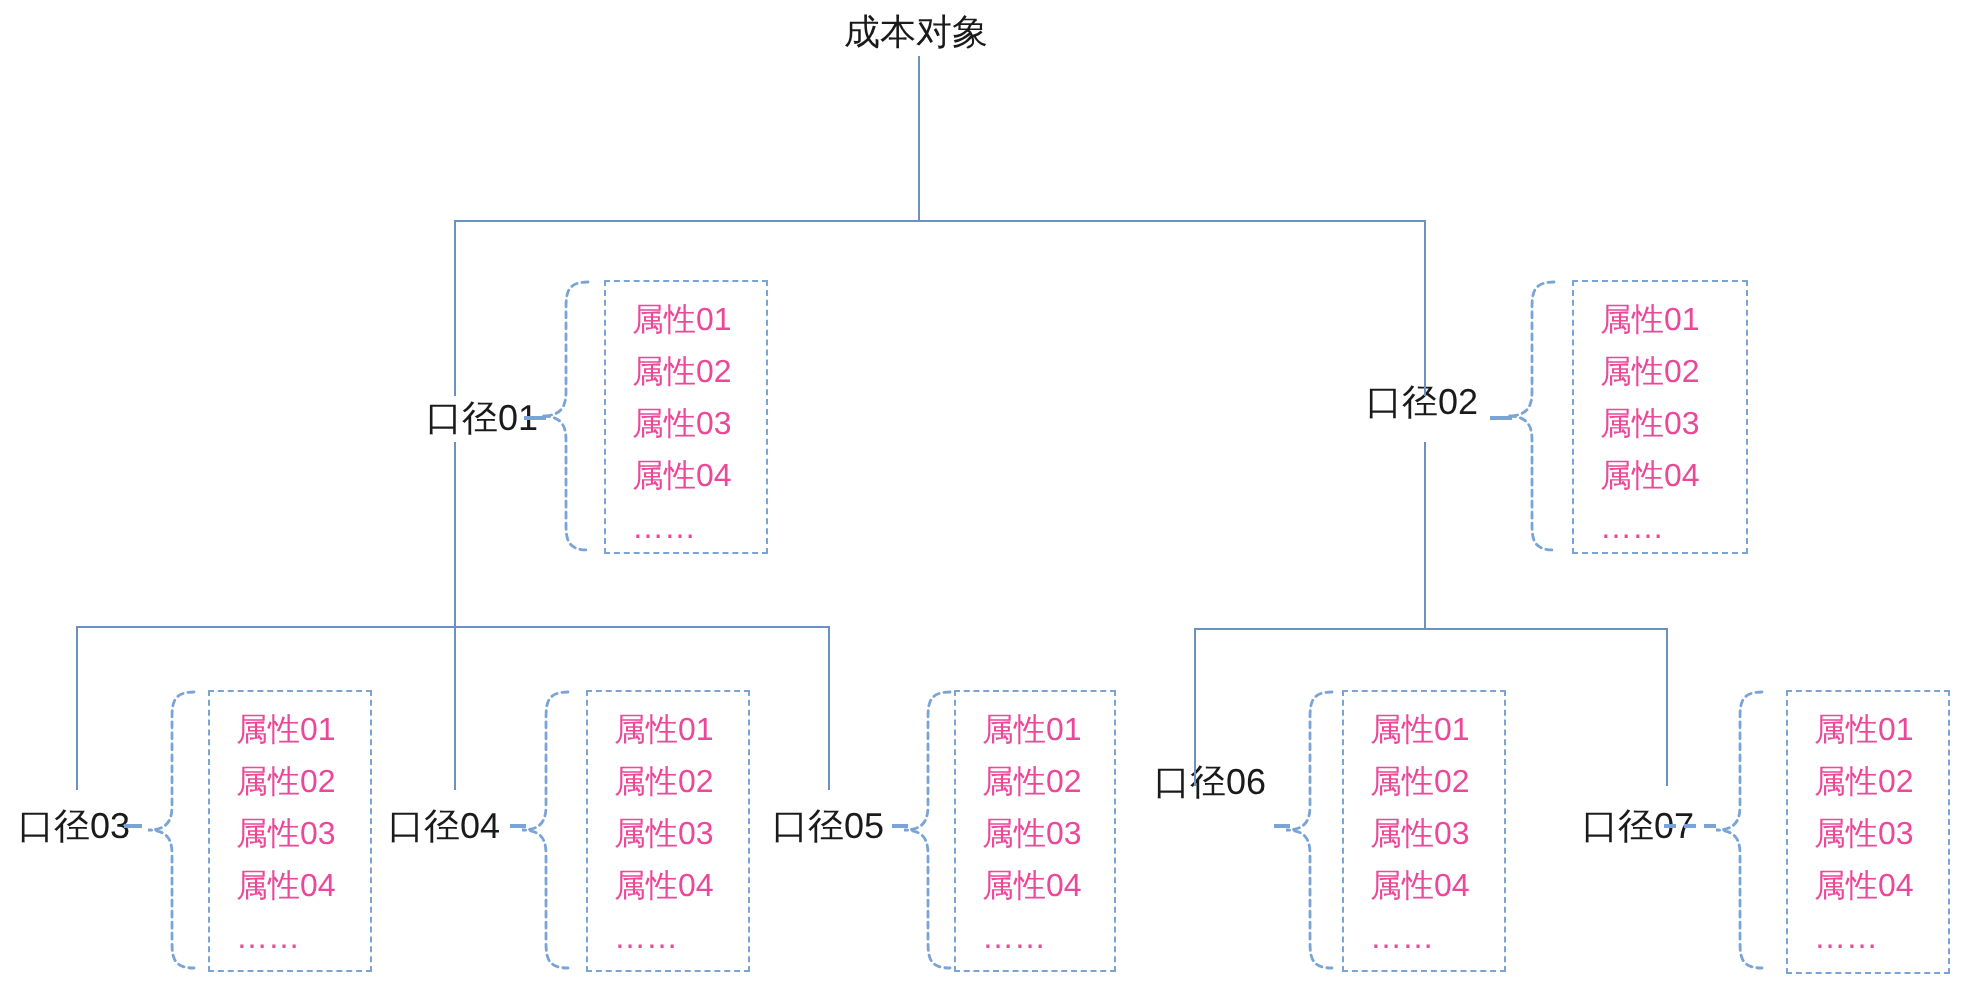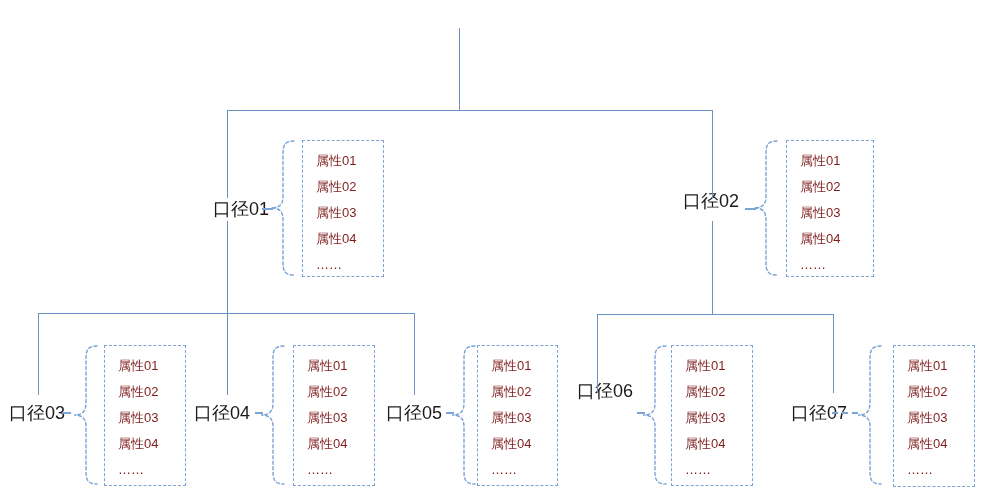--- a/index.html
+++ b/index.html
@@ -11,29 +11,30 @@
     position:absolute;font-size:18px;line-height:22px;text-align:center;
     white-space:nowrap;color:#1a1a1a;
   }
   .vline{position:absolute;width:1px;background:#6a91c1;}
   .hline{position:absolute;height:1px;background:#6a91c1;}
   .dstub{position:absolute;height:0;border-top:2px dashed #7aa3d6;}
   .abox{
     position:absolute;box-sizing:border-box;border:1px dashed #7aa3d6;
     padding:7px 0 0 13px;background:#ffffff;
   }
-  .arow{font-size:13px;line-height:26px;white-space:nowrap;color:#7f1d1d;}
+  .arow{font-size:16px;line-height:26px;white-space:nowrap;color:#ec4899;}
   .brace{position:absolute;overflow:visible;}
   .brace path{fill:none;stroke:#7aa3d6;stroke-width:1.4;stroke-dasharray:3 2.5;stroke-linecap:round;}
 </style>
 </head>
 <body>
 
 <div class="canvas">
 
+  <div class="nlabel" style="left:408px;top:5px;width:100px">成本对象</div>
 
   <div class="nlabel" style="left:208px;top:198px;width:66px">口径01</div>
   <div class="nlabel" style="left:678px;top:190px;width:66px">口径02</div>
 
   <div class="nlabel" style="left:4px;top:402px;width:66px">口径03</div>
   <div class="nlabel" style="left:189px;top:402px;width:66px">口径04</div>
   <div class="nlabel" style="left:381px;top:402px;width:66px">口径05</div>
   <div class="nlabel" style="left:572px;top:380px;width:66px">口径06</div>
   <div class="nlabel" style="left:786px;top:402px;width:66px">口径07</div>
 

